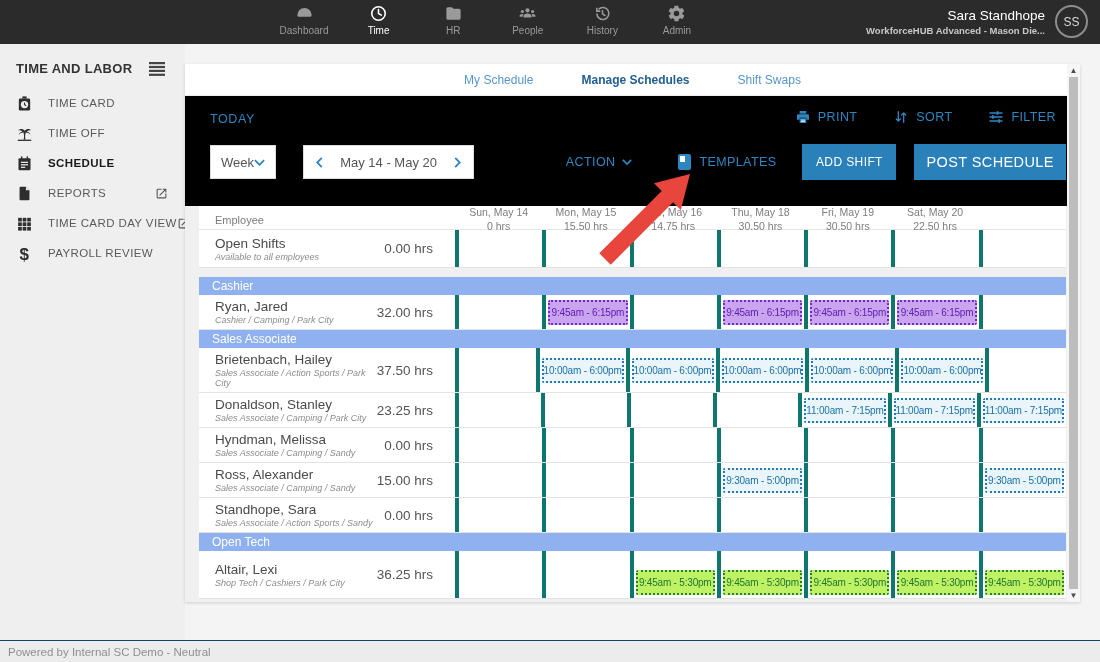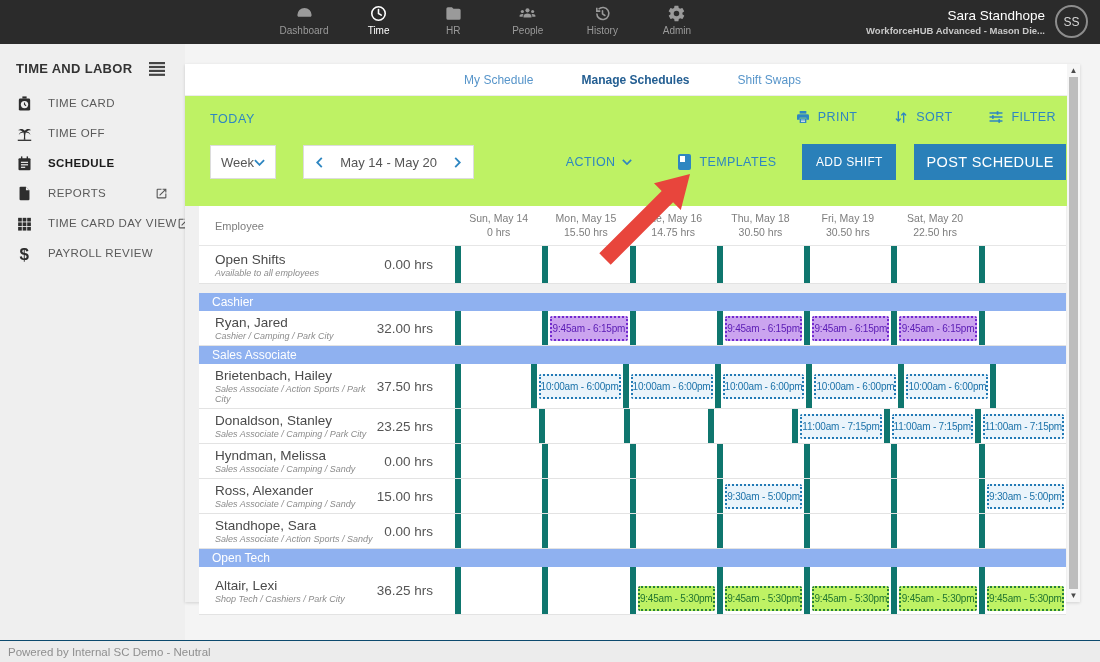--- a/index.html
+++ b/index.html
@@ -37,21 +37,21 @@
   .dollar { font-size:17px; font-weight:bold; color:#2e2e2e; width:17px; text-align:center; }
 
   
   .main { position:absolute; left:185px; top:64px; width:895px; height:538px; background:#f0f0f0;
     box-shadow:0 1px 3px rgba(0,0,0,.15); }
   .tabbar { height:32px; background:#fff; display:flex; justify-content:center; align-items:center;
     gap:48px; border-bottom:1px solid #ececec; }
   .tab { font-size:12px; color:#5795ca; cursor:pointer; }
   .tab.active { color:#235e92; font-weight:bold; }
 
-  .toolbar { position:relative; background:#bef264; height:110px; }
+  .toolbar { position:relative; background:#000000; height:110px; }
   .today-link { position:absolute; left:25px; top:16px; color:#2e86c1; font-size:12.5px; letter-spacing:.6px; cursor:pointer; }
   .tools-right { position:absolute; right:24px; top:13px; display:flex; gap:36px; }
   .tool-btn { display:flex; align-items:center; gap:7px; color:#2e86c1; font-size:12.5px; letter-spacing:.4px; cursor:pointer; }
   .tool-btn .ticon { width:16px; height:16px; }
 
   .controls { position:absolute; left:25px; top:48px; right:14px; display:flex; align-items:center; }
   .wk-box { width:68px; height:34px; background:#fff; border:1px solid #dcdcdc;
     display:flex; align-items:center; justify-content:space-between; padding:0 10px;
     font-size:13px; color:#555; cursor:pointer; }
   .date-box { margin-left:27px; width:176px; height:34px; background:#fff; border:1px solid #dcdcdc;
@@ -65,34 +65,34 @@
   .tpl-icon { width:13px; height:16px; background:#2e86c1; border-radius:2px; position:relative; }
   .tpl-icon::after { content:""; position:absolute; left:2px; top:2px; width:5px; height:6px; background:#fff; }
   .btn-filled { height:36px; background:#2a80b9; color:#fff; font-weight:normal;
     display:flex; align-items:center; justify-content:center; letter-spacing:.4px; cursor:pointer;
     font-family:"Liberation Sans", sans-serif; border:none; }
   .add-shift { margin-left:26px; width:97px; font-size:12px; }
   .post-btn { margin-left:18px; width:157px; font-size:14.5px; }
 
   
   .table { padding:0 14px; }
-  .thead { display:grid; grid-template-columns:256px repeat(7,1fr); height:40px; background:#fff;
+  .thead { display:grid; grid-template-columns:256px repeat(7,1fr); height:24px; background:#fff;
     border-bottom:1px solid #e6e6e6; }
   .th-emp { display:flex; align-items:center; padding-left:16px; font-size:11px; color:#7d7d7d; }
   .th-day { display:flex; flex-direction:column; align-items:center; justify-content:center;
     font-size:10.5px; color:#7d7d7d; line-height:1.3; cursor:pointer; }
   .row { display:grid; grid-template-columns:256px repeat(7,1fr); background:#fff;
     border-bottom:1px solid #e3e3e3; min-height:34px; }
   .open-row { min-height:38px; margin-bottom:9px; }
   .emp { display:flex; align-items:center; padding:4px 0 4px 16px; }
   .emp-info { flex:1; min-width:0; }
   .emp-name { font-size:13.5px; color:#4a4a4a; }
   .emp-sub { font-size:9px; color:#8c8c8c; font-style:italic; margin-top:1px; }
   .emp-hrs { font-size:13.5px; color:#555; margin-right:22px; white-space:nowrap; }
-  .dc { border-left:6px solid #0f766e; display:flex; align-items:center; padding:3px 2px; cursor:pointer; }
+  .dc { border-left:4px solid #0f766e; display:flex; align-items:center; padding:3px 2px; cursor:pointer; }
   .group-bar { height:18px; background:#8fb1f0; color:#fff; font-size:12px;
     display:flex; align-items:center; padding-left:13px; }
   .chip { flex:1; text-align:center; border:2px dotted; border-radius:2px; font-size:10px;
     letter-spacing:-0.2px; padding:5px 0; white-space:nowrap; overflow:hidden; cursor:pointer; }
   .chip.purple { background:#cba4ef; border-color:#7229cf; color:#5a1bb4; }
   .chip.blue   { background:#eaf4fb; border-color:#2179b5; color:#1b72a9; }
   .chip.green  { background:#bef264; border-color:#27803a; color:#20752f;margin-top:16px; }
 
   
   .scrollbar { position:absolute; right:0; top:0; width:13px; height:538px; background:#f6f6f6; }

